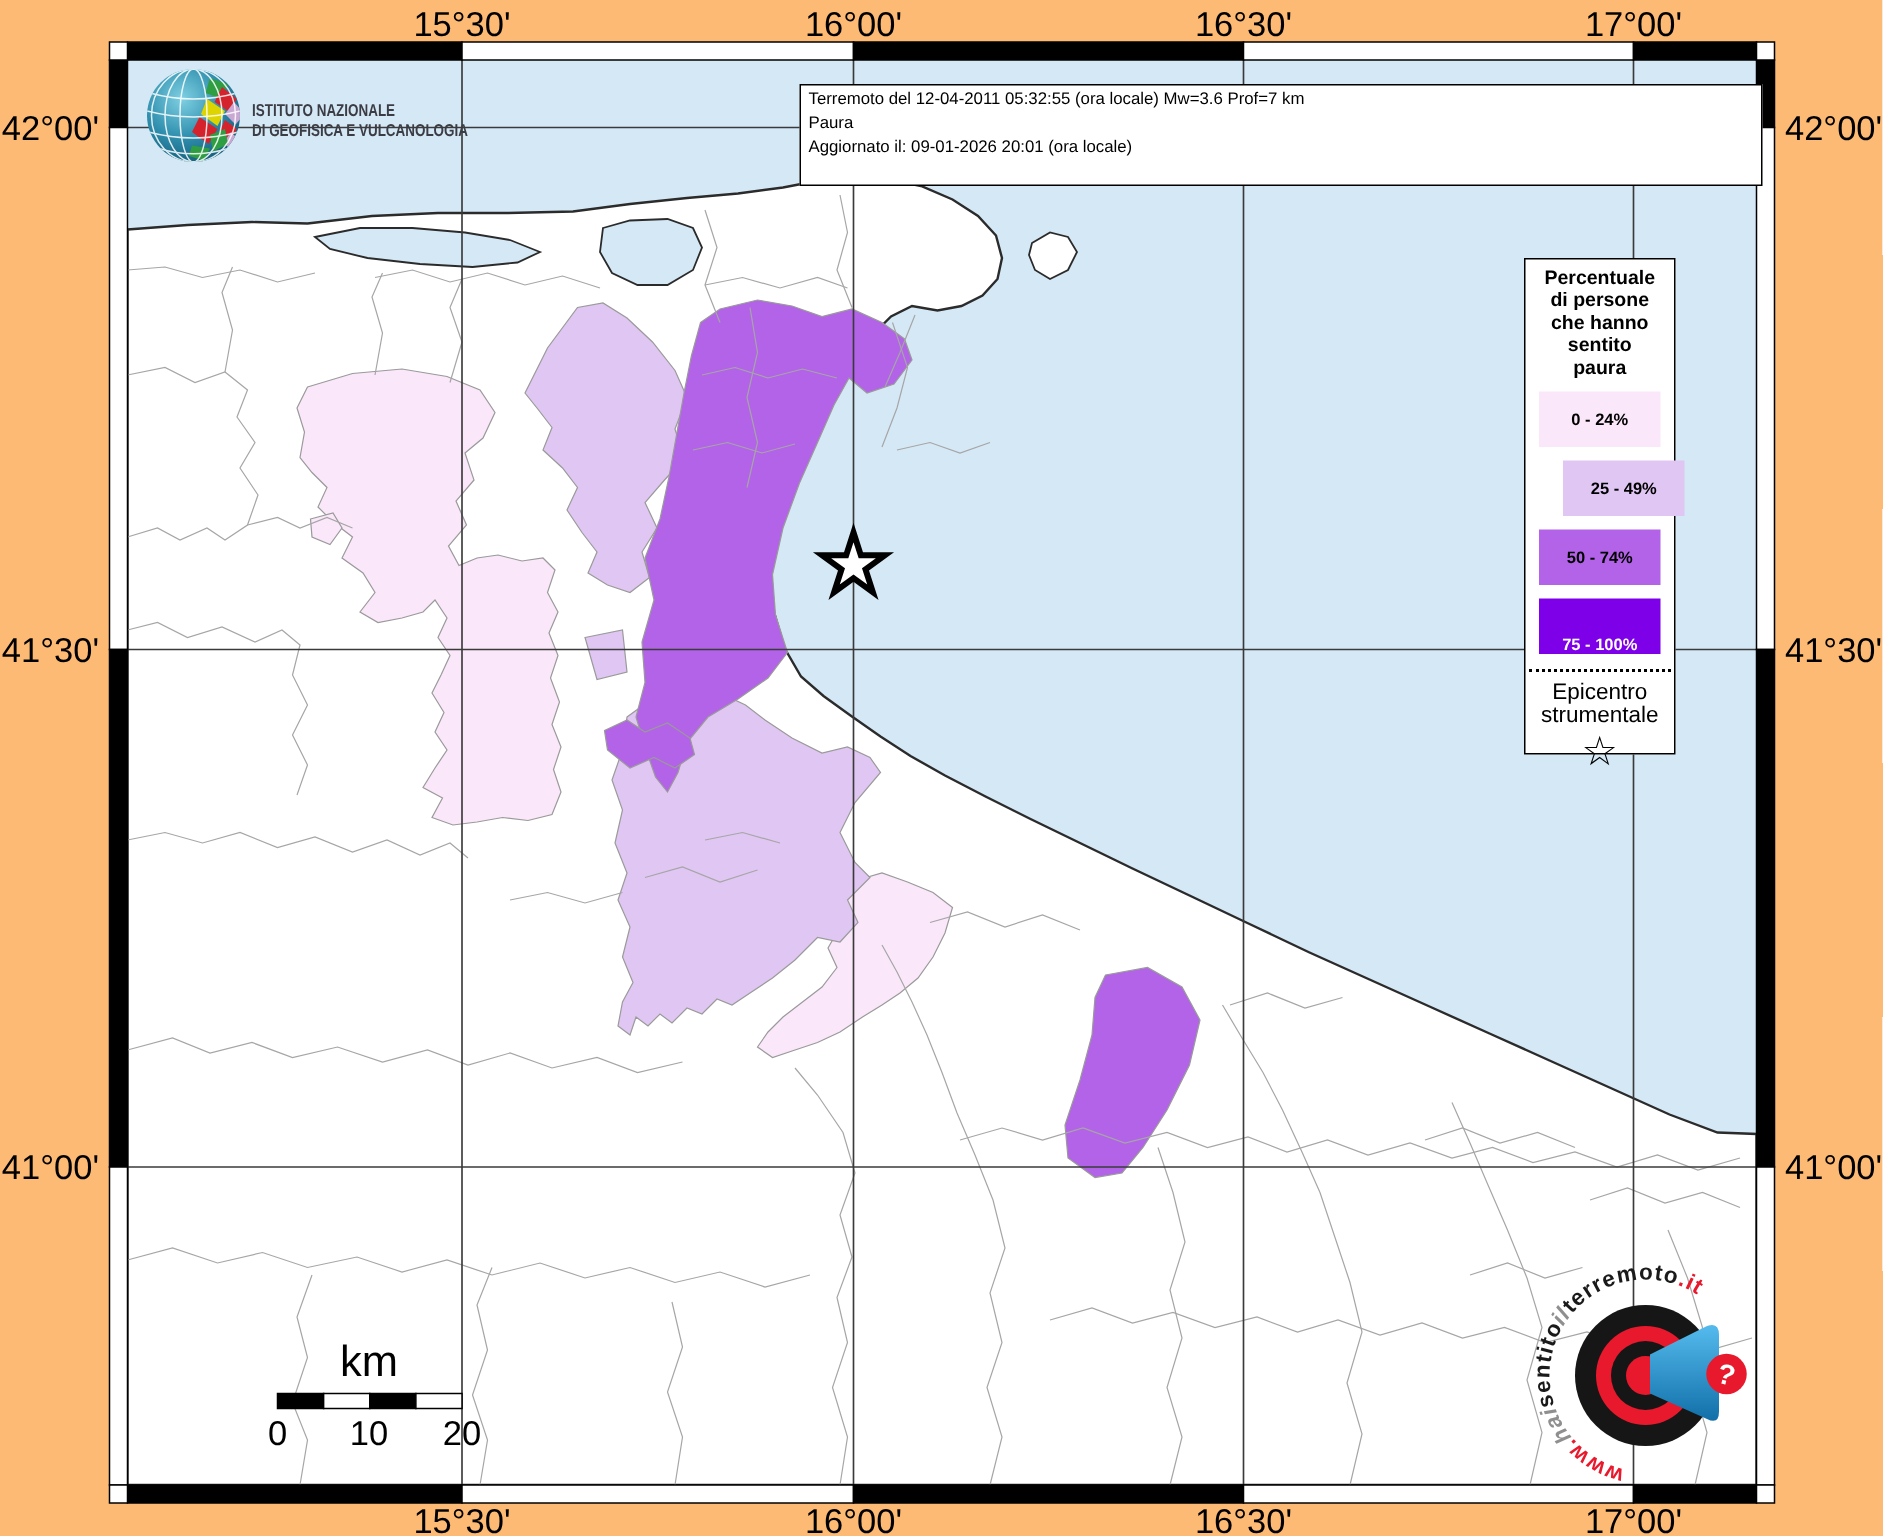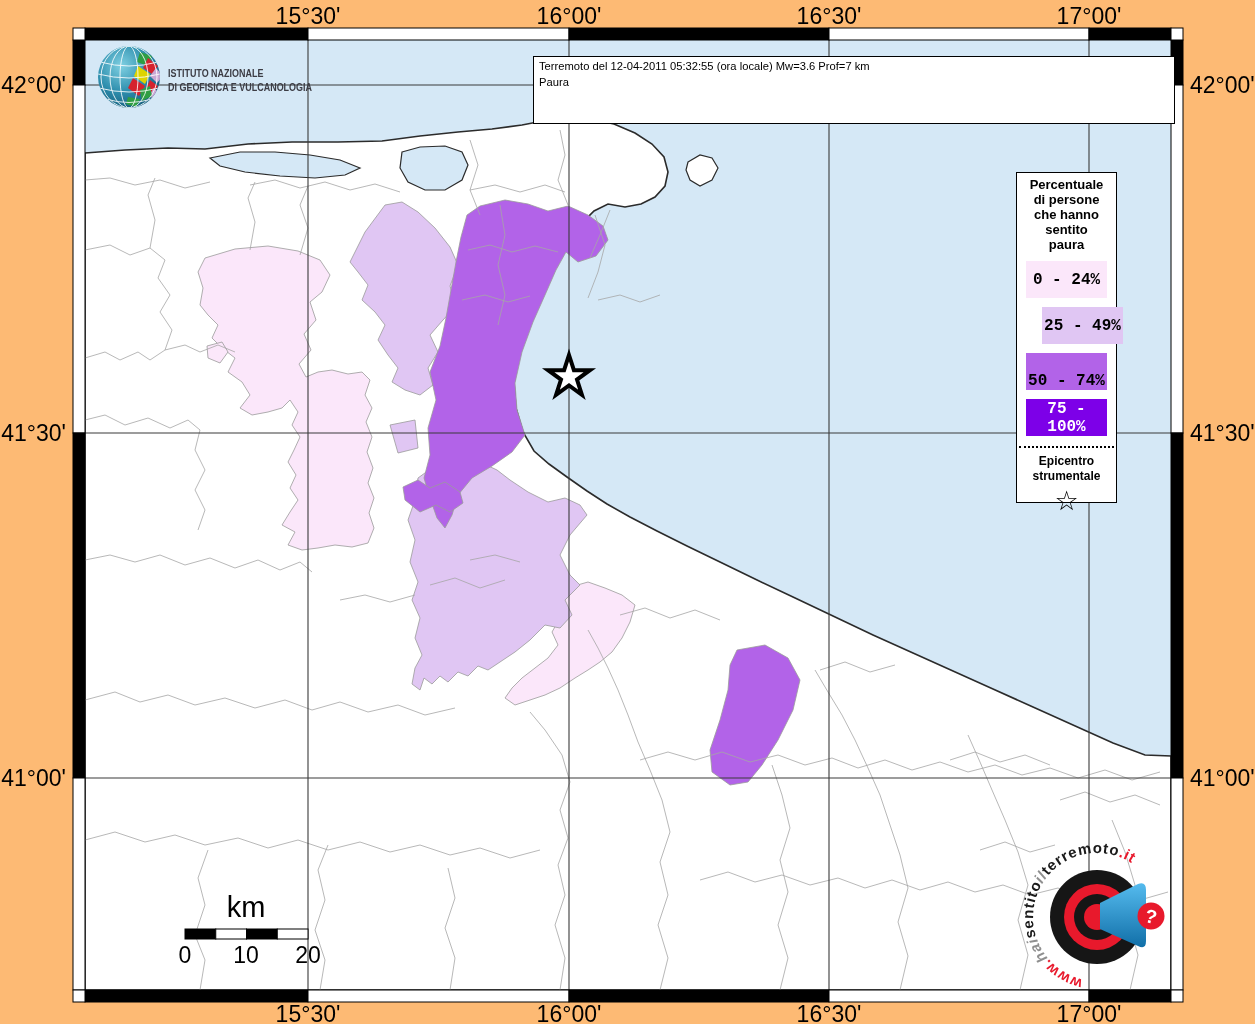--- a/index.html
+++ b/index.html
@@ -20,25 +20,25 @@
   .frame-w{fill:#fff;stroke:#000;stroke-width:1;}
   
   #info-box{position:absolute;left:533px;top:45px;width:630px;height:64px;background:#fff;
     border:1.3px solid #000;font-size:11.2px;line-height:16px;padding:1px 5px;color:#000;
     white-space:nowrap;overflow:hidden;margin-top:11px;}
   
   #legend{position:absolute;left:1016px;top:172px;width:101px;height:331px;background:#fff;
     border:1.3px solid #000;box-sizing:border-box;text-align:center;color:#000;}
   .lg-title{font-weight:bold;font-size:13px;line-height:15px;margin-top:4px;}
   .swatch{width:81px;height:37px;margin:9px auto 0 auto;display:flex;align-items:center;
-    justify-content:center;font-weight:bold;font-size:16px;font-family:Liberation Mono, monospace;}
-  .sw1{background:var(--c1);} .sw2{background:var(--c2);margin-left:25px;} .sw3{background:var(--c3);align-items:flex-end;}
+    justify-content:center;font-weight:bold;font-size:11px;}
+  .sw1{background:var(--c1);} .sw2{background:var(--c2);margin-left:25px;} .sw3{background:var(--c3);}
   .sw4{background:var(--c4);color:#fff;align-items:flex-end;}
   .lg-divider{border-top:2px dotted #000;margin:10px 2px 6px 2px;}
-  .lg-epi{font-weight:bold;font-size:12px;line-height:15px;}
+  .lg-epi{font-weight:normal;font-size:15px;line-height:15px;}
   .lg-star{font-size:27px;line-height:30px;margin-top:2px;}
 </style>
 </head>
 <body>
 
 <div id="stage">
 
 <svg id="map-svg" width="1255" height="1024" viewBox="0 0 1255 1024">
   <defs>
     <radialGradient id="globeGrad" cx="38%" cy="32%" r="75%">
@@ -234,20 +234,21 @@
     </text>
     <circle cx="1151" cy="916" r="13.5" fill="#e8192c"></circle>
     <text x="1151" y="923" text-anchor="middle" font-size="19" font-weight="bold" fill="#fff" transform="rotate(14 1151 916)">?</text>
   </g>
 </svg>
 
 
 <div id="info-box">
   <div>Terremoto del 12-04-2011 05:32:55 (ora locale) Mw=3.6 Prof=7 km</div>
   <div>Paura</div>
+  <div>Aggiornato il: 09-01-2026 20:01 (ora locale)</div>
 </div>
 
 
 <div id="legend">
   <div class="lg-title">
     <div>Percentuale</div>
     <div>di persone</div>
     <div>che hanno</div>
     <div>sentito</div>
     <div>paura</div>

